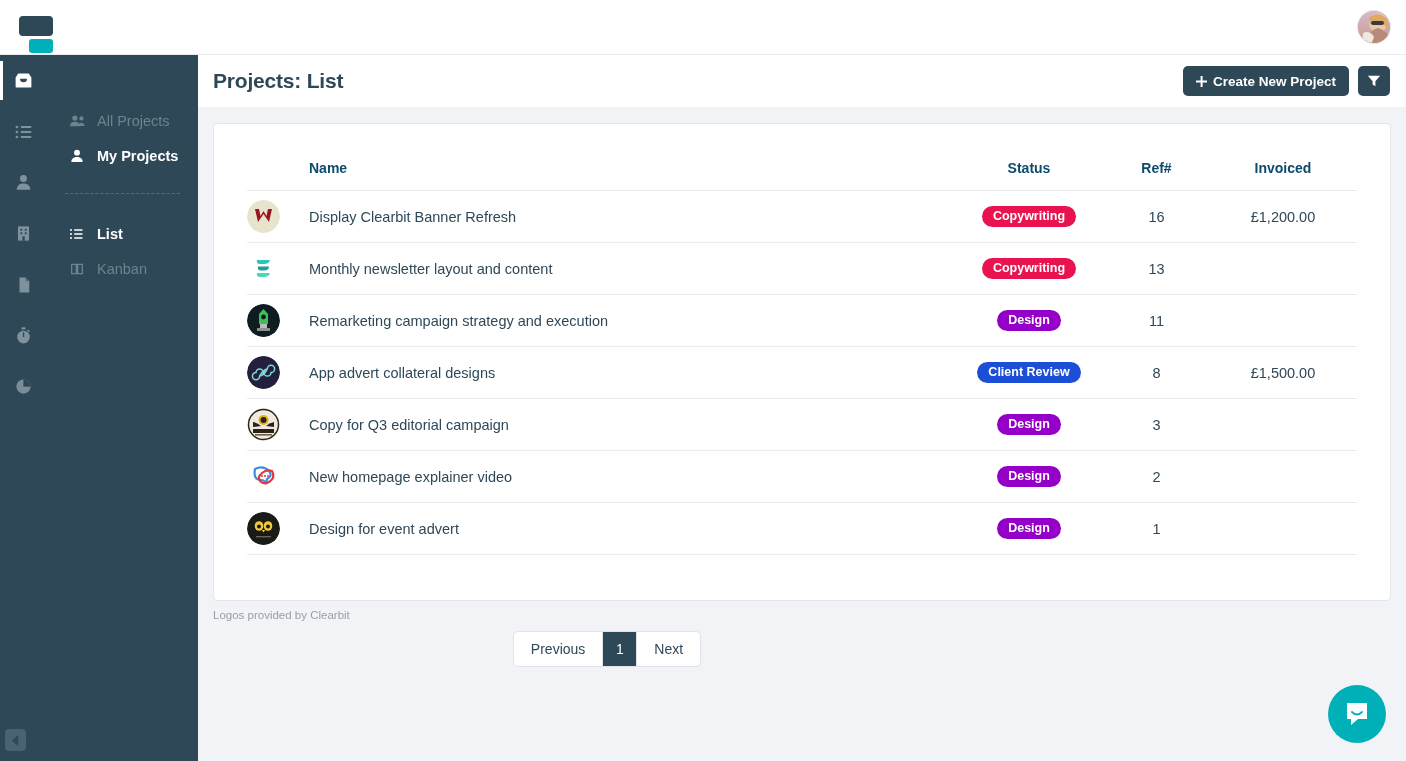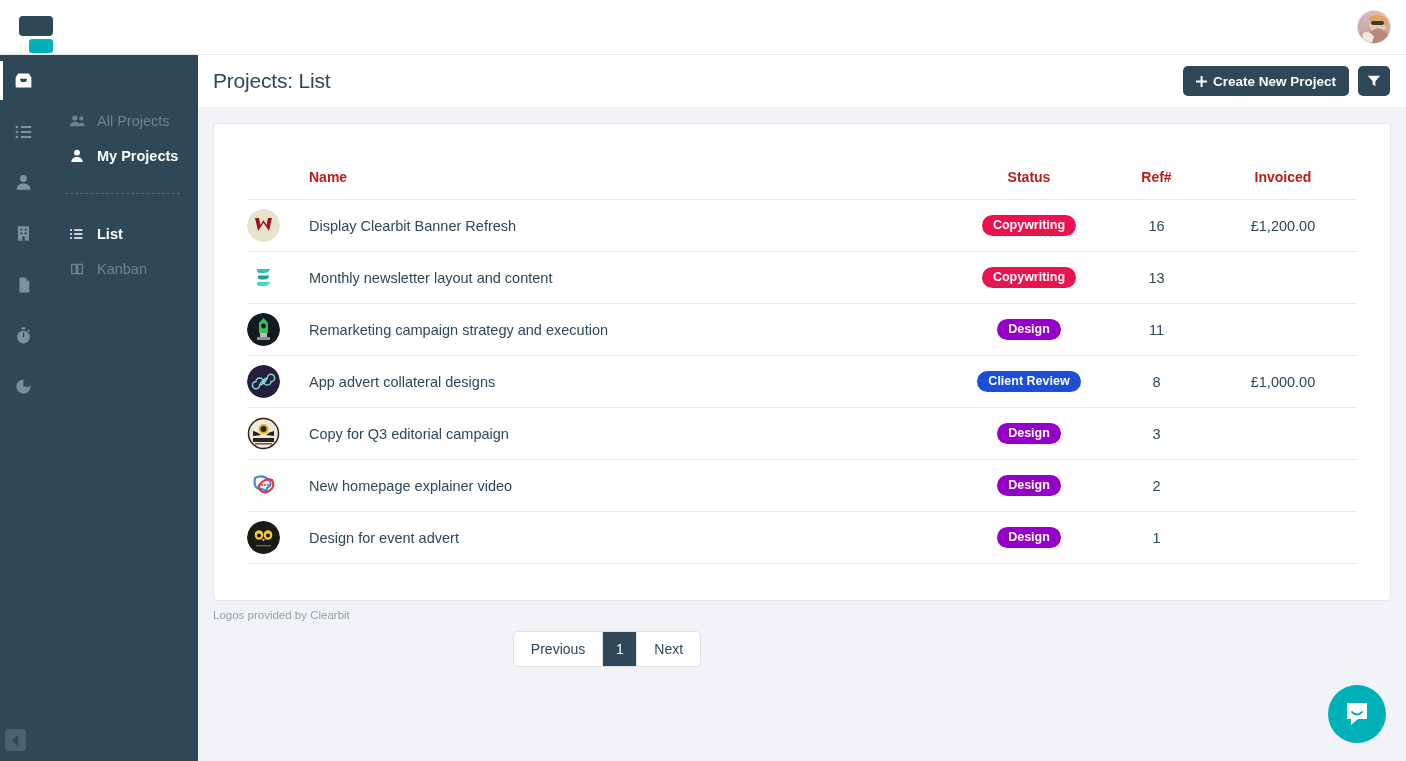--- a/index.html
+++ b/index.html
@@ -114,21 +114,21 @@
     width: 1208px; height: 706px;
     background: #f1f3f6;
   }
   .page-head {
     height: 52px;
     display: flex; align-items: center;
     padding: 0 16px 0 15px;
     background: #ffffff;
   }
   .page-title {
-    font-size: 21px; font-weight: normal; color: #2f4858;
+    font-size: 21px; font-weight: bold; color: #2f4858;
     letter-spacing: -.2px;
   }
   .head-actions { margin-left: auto; display: flex; align-items: center; gap: 9px; }
   .btn-dark {
     background: #2f4858; color: #fff;
     border: none; border-radius: 5px;
     height: 30px; padding: 0 13px;
     font-family: "Liberation Sans", sans-serif;
     font-size: 13.5px; font-weight: bold;
     display: flex; align-items: center; gap: 6px;
@@ -145,22 +145,22 @@
   .card {
     margin: 16px 15px 0 15px;
     background: #ffffff;
     border: 1px solid #e4e7ec;
     border-radius: 4px;
     height: 478px;
     padding: 0 33px;
   }
   table { width: 100%; border-collapse: collapse; }
   thead th {
-    font-size: 14px; font-weight: bold; color: #b91c1c;
-    padding: 45px 0 14px 0;
+    font-size: 14px; font-weight: bold; color: #0c4a6e;
+    padding: 36px 0 14px 0;
     text-align: left;
   }
   th.c-logo { width: 62px; }
   th.c-status, td.c-status { width: 150px; text-align: center; }
   th.c-ref, td.c-ref { width: 105px; text-align: center; }
   th.c-inv, td.c-inv { width: 148px; text-align: center; }
   tbody td {
     border-top: 1px solid #e9ecef;
     height: 52px;
     font-size: 14.5px; color: #2f4858;
@@ -417,21 +417,21 @@
           <tr>
             <td>
               <div class="row-logo"><svg viewBox="0 0 33 33">
                   <circle cx="16.5" cy="16.5" r="16.5" fill="#241f3d"></circle>
                   <path d="M9 16.5 a3.6 3.6 0 1 1 3.6 3.6 q3.9 0 7.8 -7.2 a3.6 3.6 0 1 1 3.6 3.6 a3.6 3.6 0 1 1 -3.6 -3.6 q-3.9 0 -7.8 7.2 a3.6 3.6 0 1 1 -3.6 -3.6 Z" fill="none" stroke="#7fd9d0" stroke-width="1.5"></path>
                 </svg></div>
             </td>
             <td class="c-name">App advert collateral designs</td>
             <td class="c-status"><span class="badge" style="background: #1d4ed8;">Client Review</span></td>
             <td class="c-ref">8</td>
-            <td class="c-inv">£1,000.00</td>
+            <td class="c-inv">£1,500.00</td>
           </tr>
           <tr>
             <td>
               <div class="row-logo"><svg viewBox="0 0 33 33">
                   <circle cx="16.5" cy="16.5" r="16.5" fill="#efe9df"></circle>
                   <circle cx="16.5" cy="16.5" r="15" fill="none" stroke="#2c2317" stroke-width="1.4"></circle>
                   <circle cx="16.5" cy="12" r="5" fill="#e3b119"></circle>
                   <circle cx="16.5" cy="12" r="3" fill="#2c2317"></circle>
                   <path d="M6 14 q5 1 8 4 l-8 1 Z" fill="#2c2317"></path>
                   <path d="M27 14 q-5 1 -8 4 l8 1 Z" fill="#2c2317"></path>

